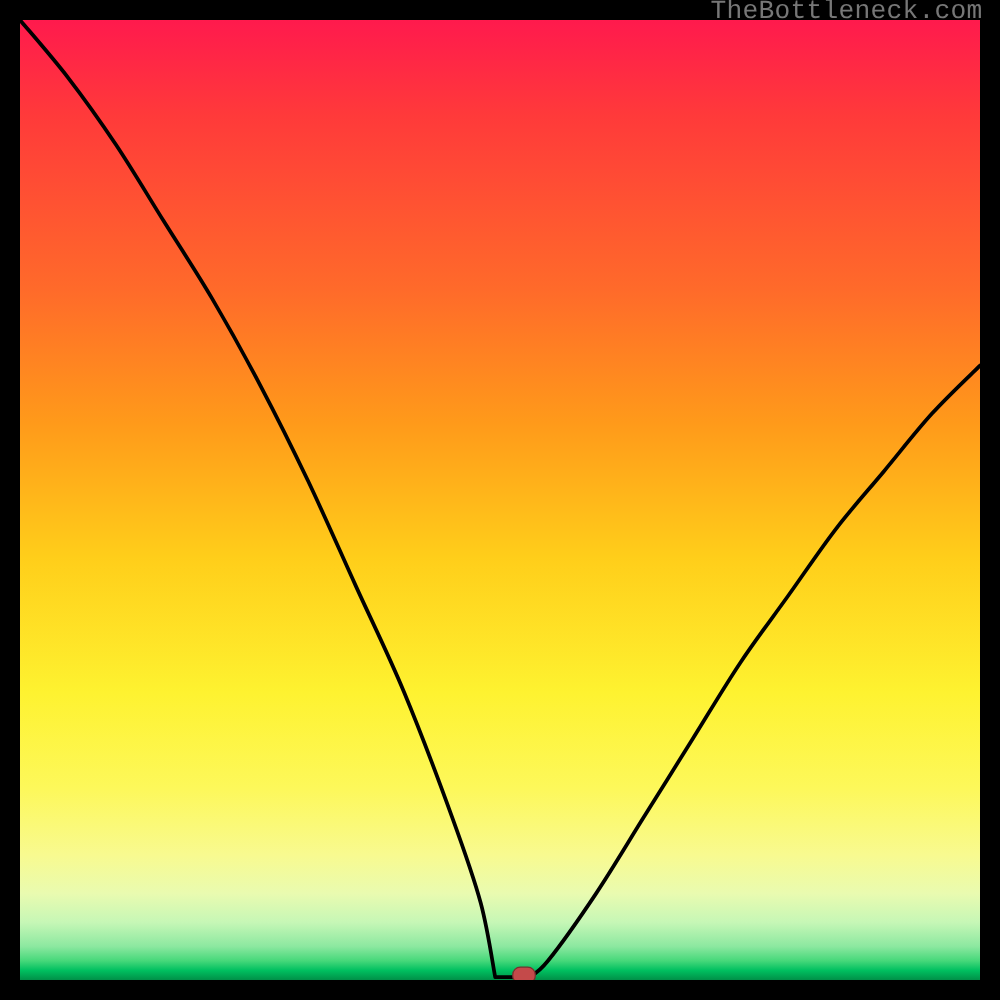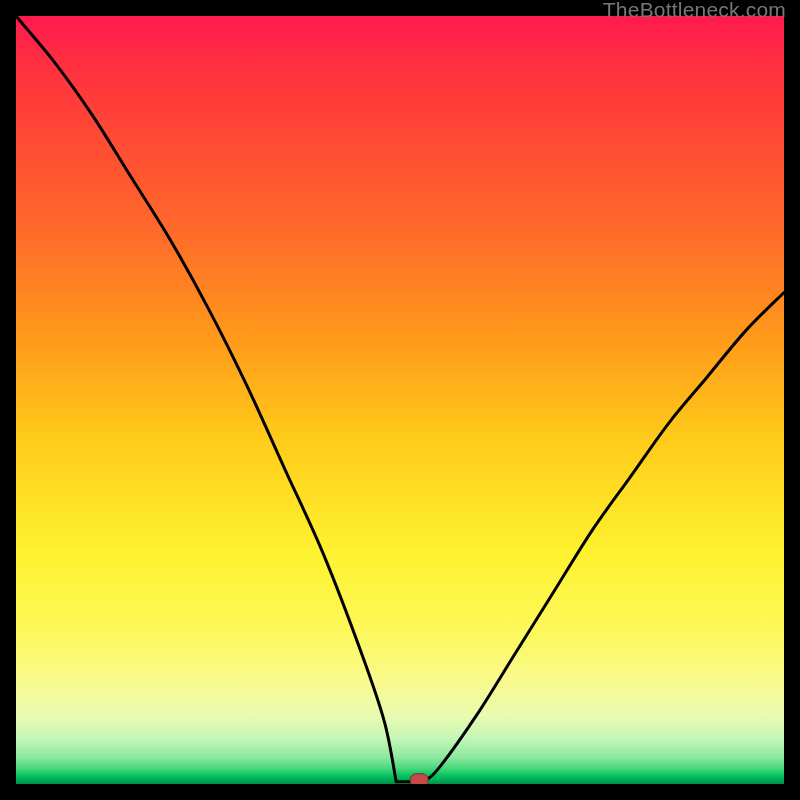--- a/index.html
+++ b/index.html
@@ -11,20 +11,21 @@
     overflow: hidden;
     font-family: Arial, Helvetica, sans-serif;
   }
   .frame {
     position: absolute;
     left: 0;
     top: 0;
     width: 800px;
     height: 800px;
     background: #000;
+    font-family: Liberation Mono, monospace;
   }
   .plot {
     position: absolute;
     left: 16px;
     top: 16px;
     width: 768px;
     height: 768px;
     overflow: hidden;
   }
   .gradient-bg {

